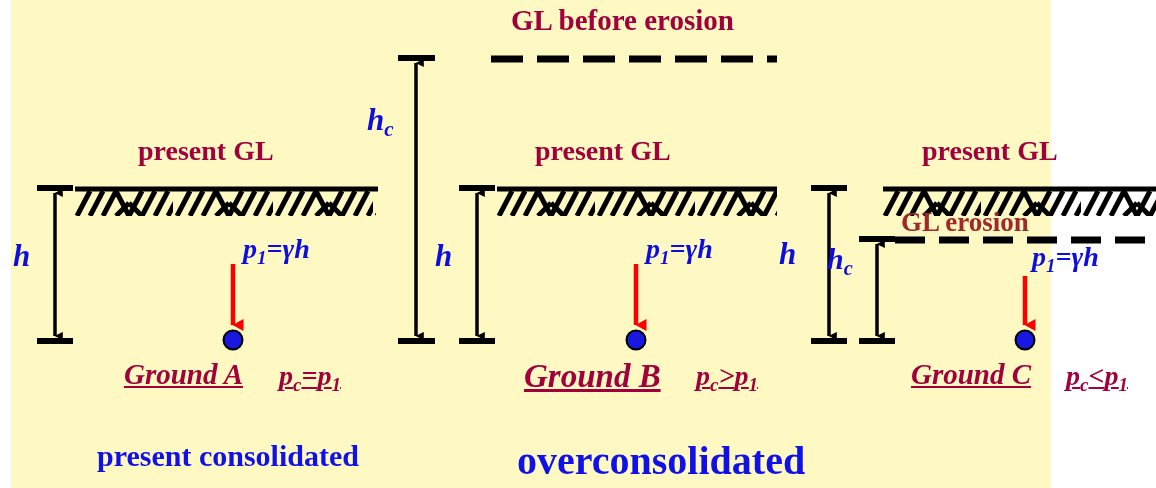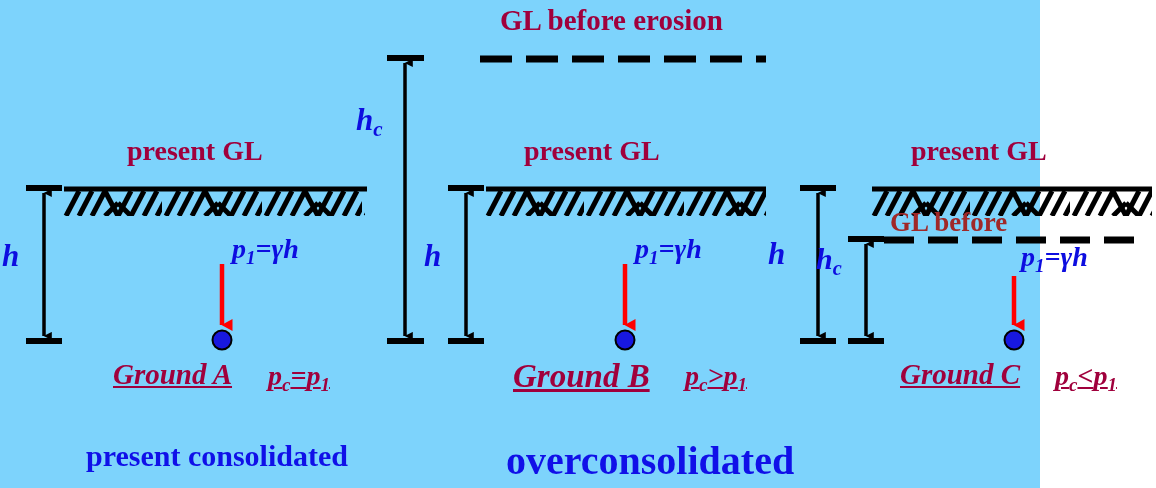--- a/index.html
+++ b/index.html
@@ -10,21 +10,22 @@
   body {
     width: 1156px;
     height: 488px;
     font-family: "Liberation Serif", "DejaVu Serif", serif;
     overflow: hidden;
   }
   #stage {
     position: relative;
     width: 1040px;
     height: 488px;
-    background: #7dd3fc;
+    background: #fef9c3;
+    margin-left: 11px;
   }
   svg.layer {
     position: absolute;
     top: 0;
     left: 0;
     width: 1156px;
     height: 488px;
   }
   .lbl {
     position: absolute;
@@ -218,21 +219,21 @@
   <div class="lbl blue-bolditalic" style="left:635px; top:235px; font-size:28px;"><span class="var">p</span><span class="sub">1</span><span>=</span><span class="var">γh</span></div>
 
   <div class="lbl crimson-bolditalic" style="left:513px; top:360px; font-size:33px;">Ground B</div>
 
   <div class="lbl crimson-bolditalic" style="left:685px; top:362px; font-size:28px;"><span class="var">p</span><span class="sub">c</span><span>&gt;</span><span class="var">p</span><span class="sub">1</span></div>
 
   <div class="lbl blue-bold" style="left:506px; top:441px; font-size:40px;">overconsolidated</div>
 
   <div class="lbl crimson-bold" style="left:911px; top:137px; font-size:28px;">present GL</div>
 
-  <div class="lbl brick-bold" style="left:890px; top:209px; font-size:27px;">GL before</div>
+  <div class="lbl brick-bold" style="left:890px; top:209px; font-size:27px;">GL erosion</div>
 
   <div class="lbl blue-bolditalic var" style="left:768px; top:238px; font-size:31px;">h</div>
 
   <div class="lbl blue-bolditalic" style="left:816px; top:244px; font-size:30px;"><span class="var">h</span><span class="sub">c</span></div>
 
   <div class="lbl blue-bolditalic" style="left:1021px; top:243px; font-size:28px;"><span class="var">p</span><span class="sub">1</span><span>=</span><span class="var">γh</span></div>
 
   <div class="lbl crimson-bolditalic" style="left:900px; top:360px; font-size:29px;">Ground C</div>
 
   <div class="lbl crimson-bolditalic" style="left:1055px; top:362px; font-size:28px;"><span class="var">p</span><span class="sub">c</span><span>&lt;</span><span class="var">p</span><span class="sub">1</span></div>

